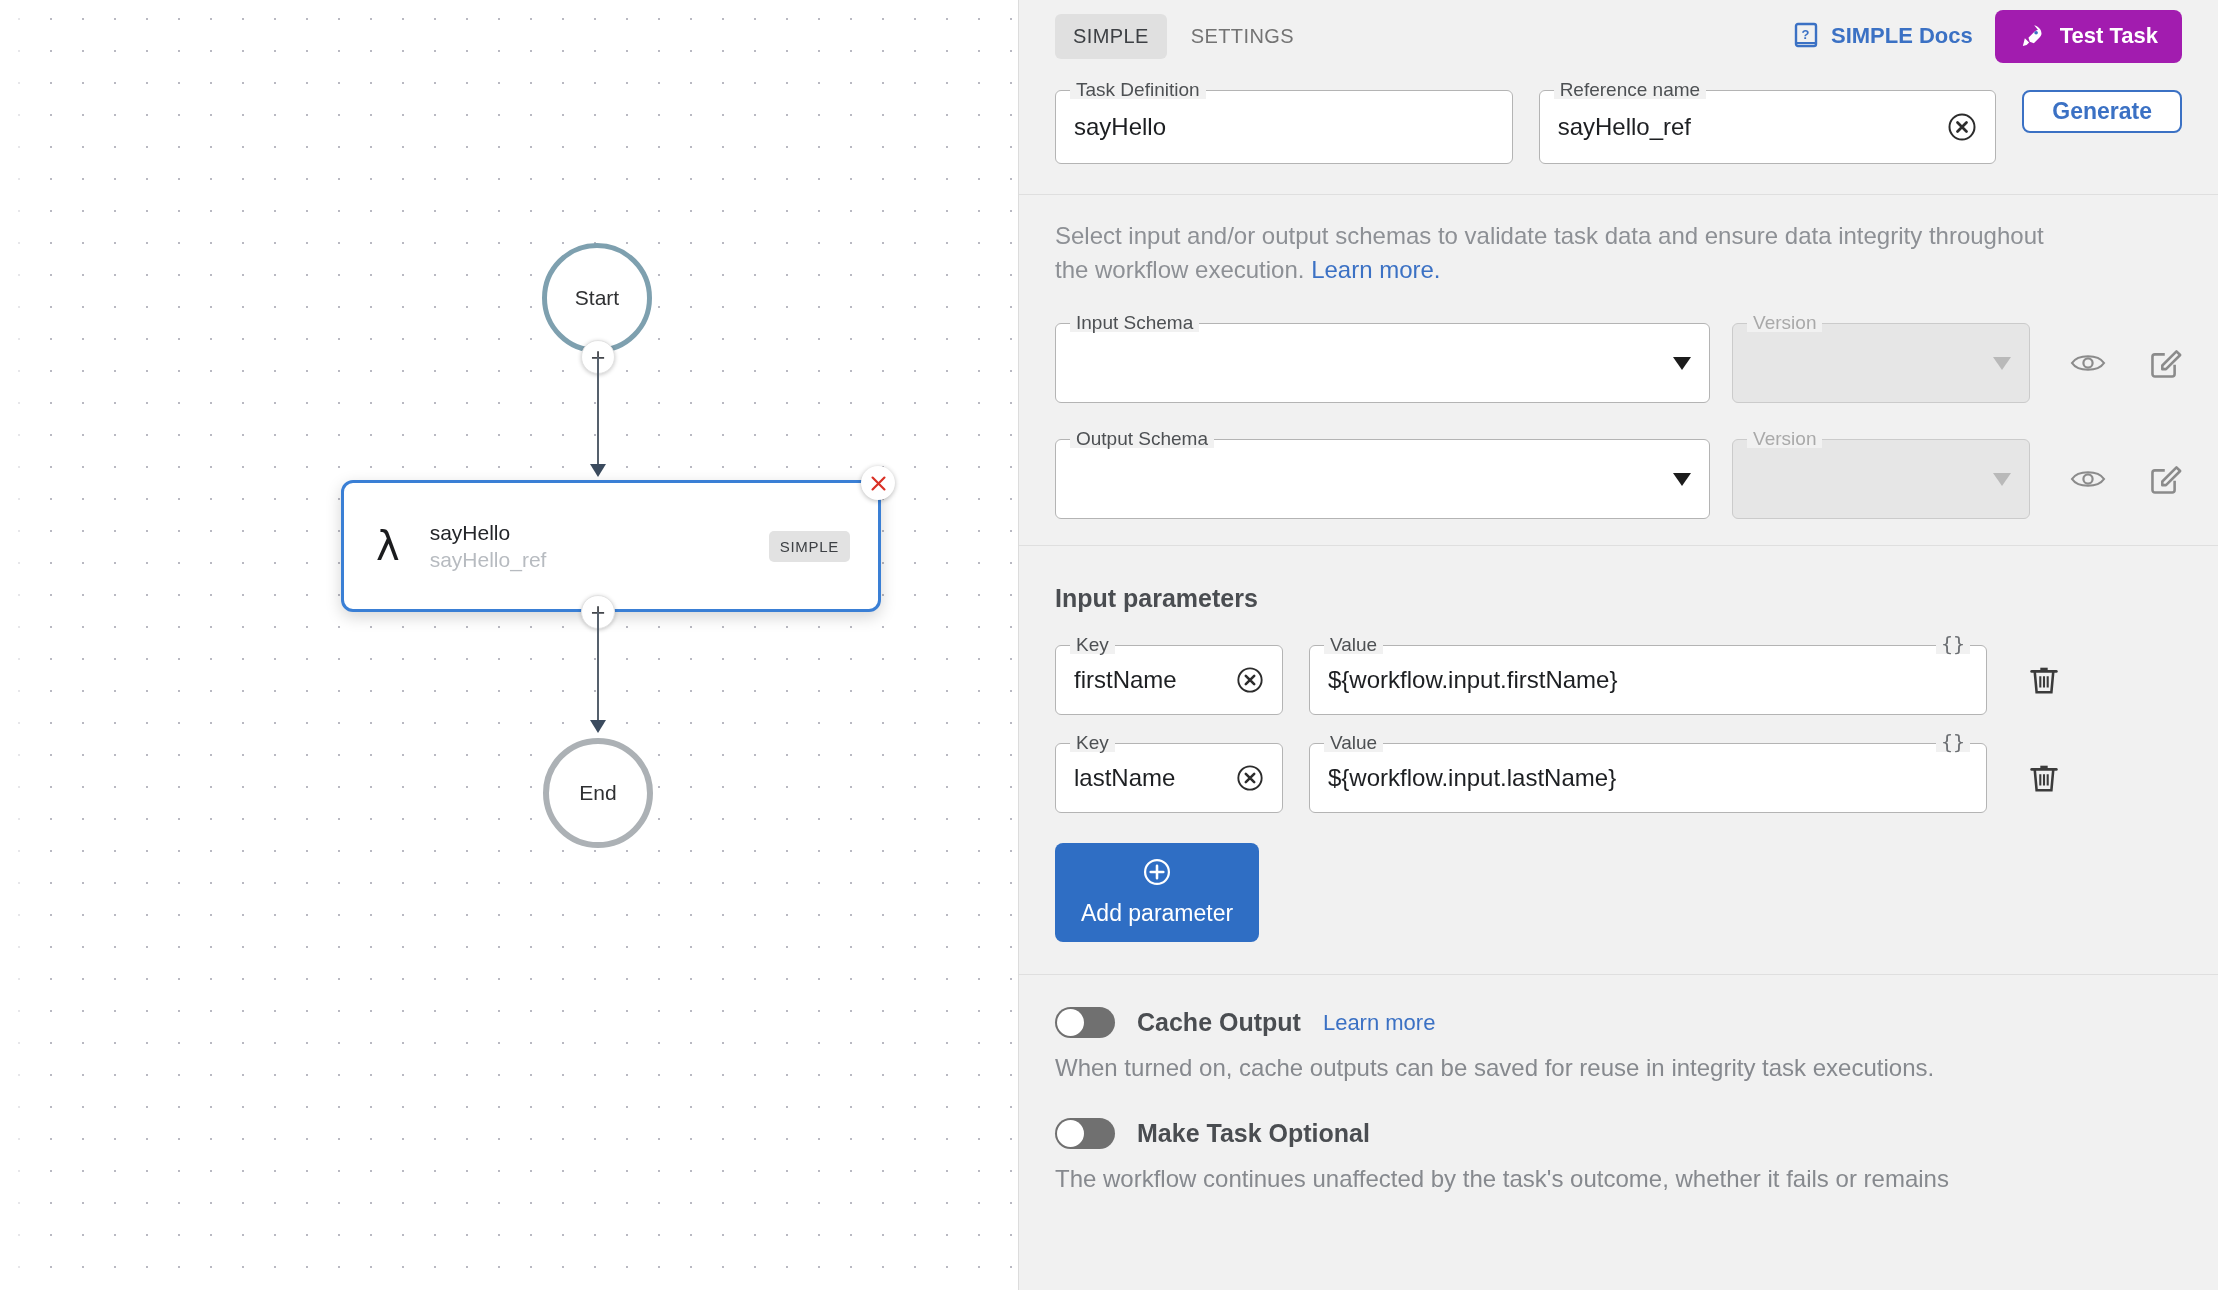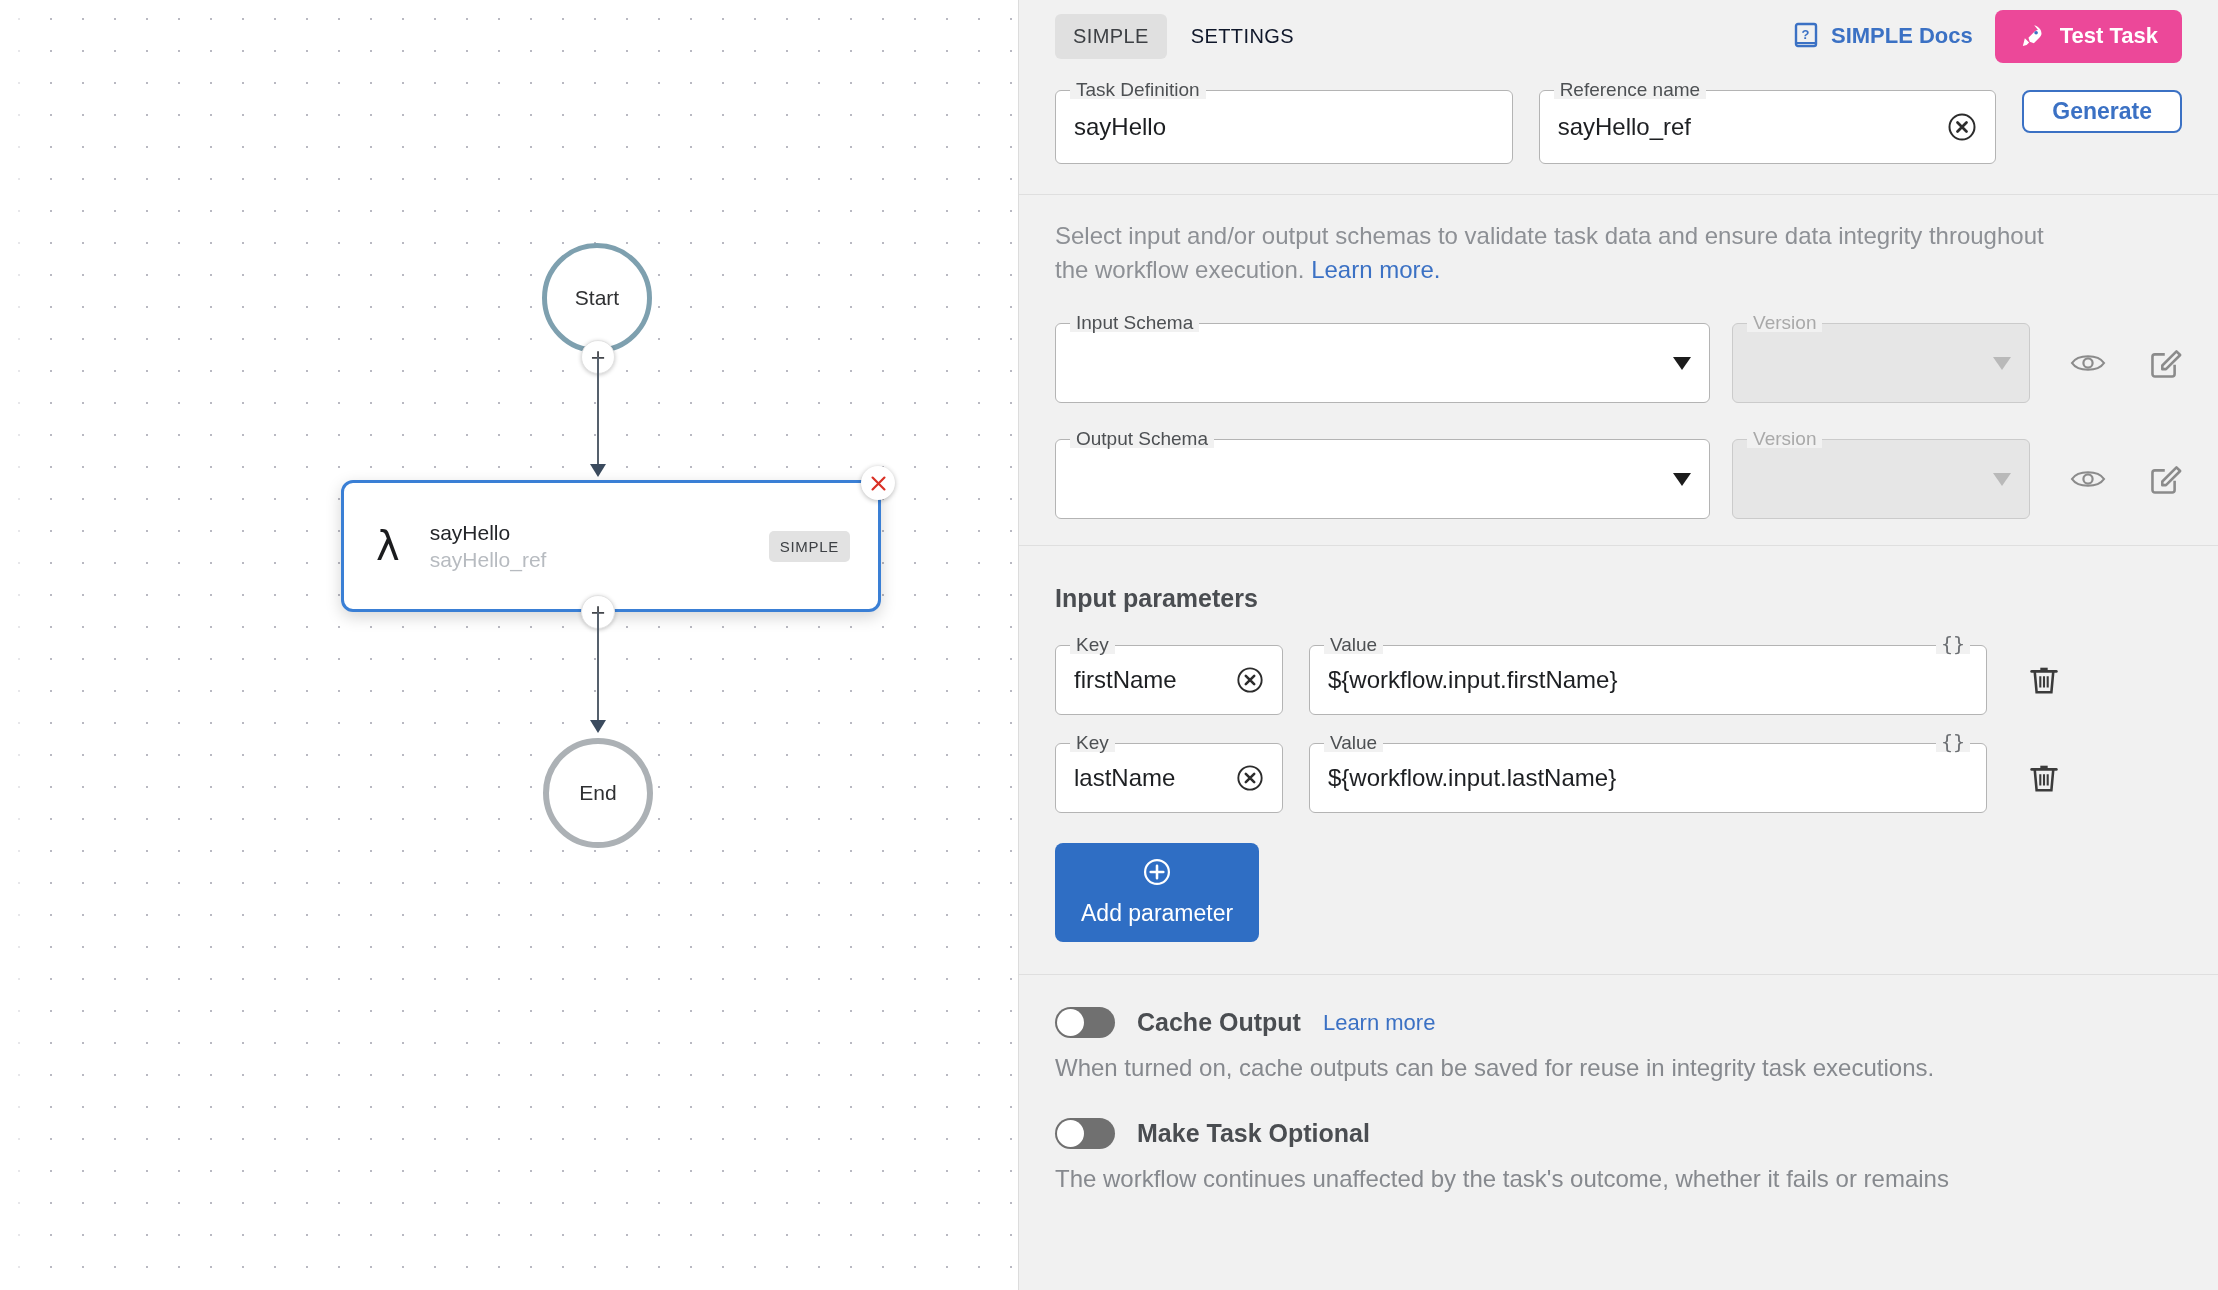--- a/index.html
+++ b/index.html
@@ -101,29 +101,29 @@
   
   .panel-header {
     height: 72px; display: flex; align-items: center; padding: 0 36px;
   }
   .tabs { display: flex; align-items: center; gap: 6px; }
   .tab {
     font-size: 20px; letter-spacing: .4px; padding: 11px 18px;
     border-radius: 6px; color: #3d4044; cursor: pointer;
   }
   .tab.active { background: #e0e0e0; }
-  .tab.inactive { color: #0f172a; }
+  .tab.inactive { color: #737373; }
   .header-right { margin-left: auto; display: flex; align-items: center; gap: 22px; }
   .docs-link {
     display: flex; align-items: center; gap: 11px;
     color: #3b71c4; font-size: 22px; font-weight: bold; cursor: pointer;
   }
   .btn-test {
     display: flex; align-items: center; gap: 14px;
-    background: #ec4899; color: #ffffff; border: none;
+    background: #a21caf; color: #ffffff; border: none;
     border-radius: 8px; padding: 13px 24px;
     font-size: 22px; font-weight: bold; cursor: pointer;
     font-family: "Liberation Sans", sans-serif;
   }
 
   
   .field {
     position: relative; border: 1px solid #b4b4b4; border-radius: 6px;
     background: #ffffff; height: 74px; display: flex; align-items: center;
     padding: 0 18px;

